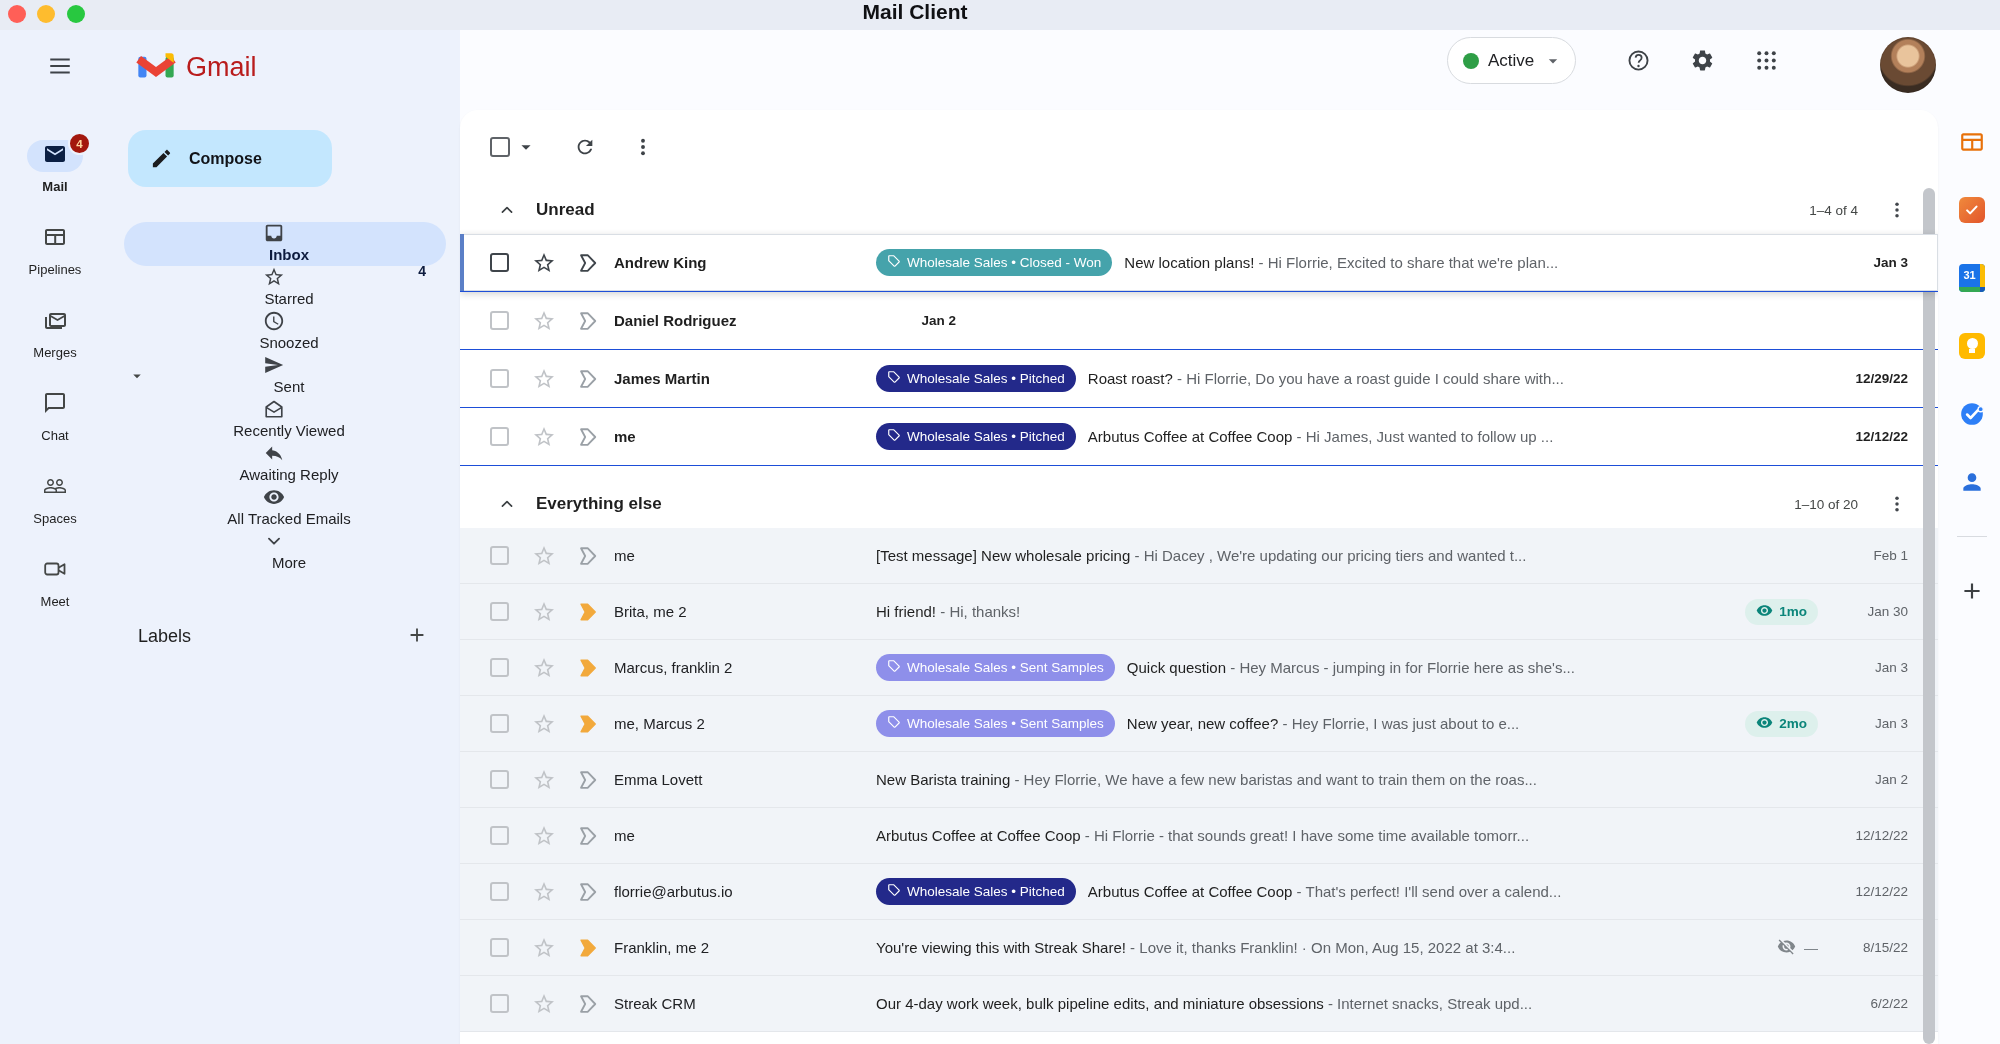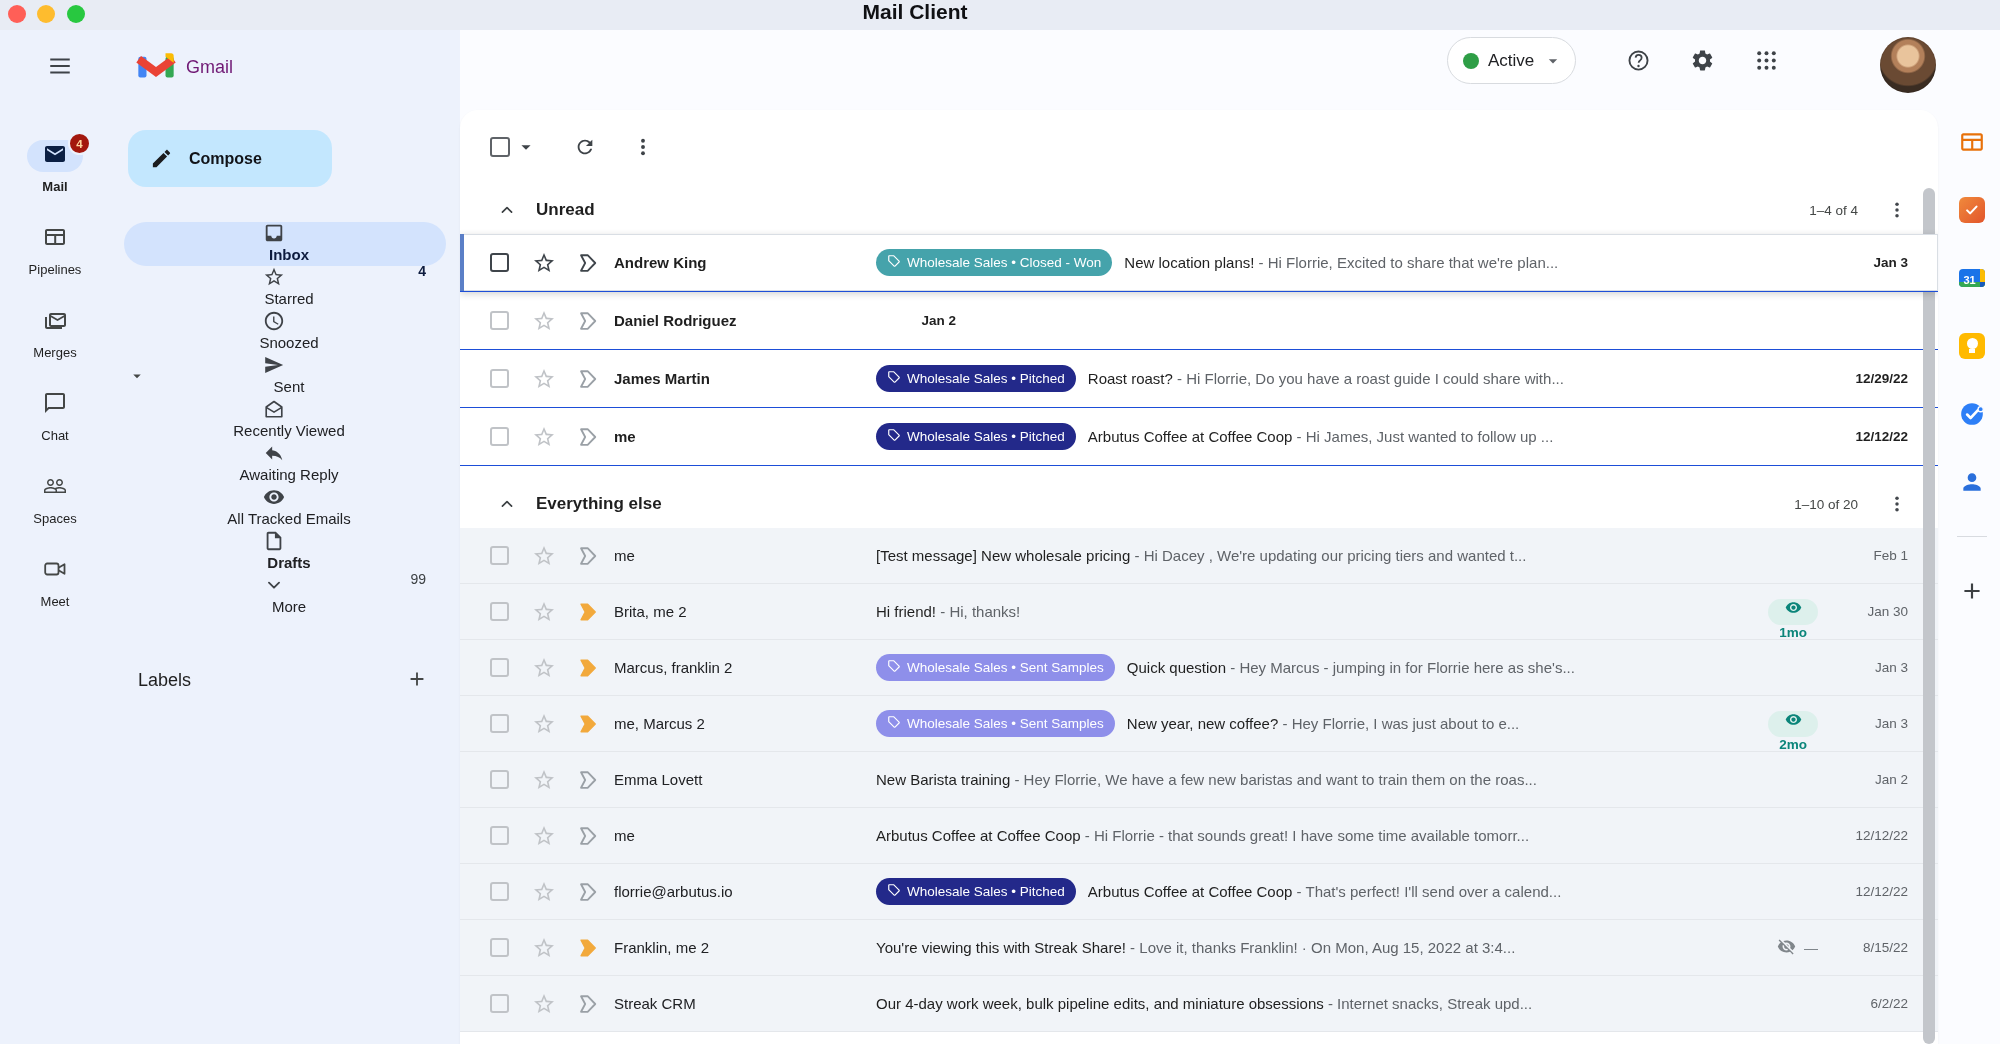--- a/index.html
+++ b/index.html
@@ -19,21 +19,21 @@
   .app { position:absolute; left:0; top:30px; width:2000px; height:1014px; background:#fbfcff; }
   .left-bg { position:absolute; left:0; top:0; width:460px; height:100%; background:#edf2fc; }
 
   
   .icon-btn { display:flex; align-items:center; justify-content:center; background:none; border:none;
     cursor:pointer; color:#3e4348; }
   .hamburger { position:absolute; left:40px; top:16px; width:40px; height:40px; }
   .hamburger svg { width:26px; height:26px; }
   .logo { position:absolute; left:136px; top:16px; height:42px; display:flex; align-items:center; gap:10px; }
   .logo svg { width:40px; height:30px; }
-  .logo-text { font-size:18px; color:#701a75; }
+  .logo-text { font-size:27px; color:#b91c1c; }
   .searchbar { position:absolute; left:464px; top:5px; width:786px; height:59px; border-radius:30px;
     background:#e8eef8; display:flex; align-items:center; padding:0 16px 0 18px; }
   .searchbar svg { width:24px; height:24px; color:#43474c; flex:none; }
   .searchbar input { flex:1; margin-left:16px; border:none; outline:none; background:transparent;
     font-size:19px; color:#202124; font-family:inherit; }
   .searchbar input::placeholder { color:#5f6368; opacity:1; }
   .status-pill { position:absolute; left:1447px; top:7px; height:47px; border:1px solid #d8dbdf;
     border-radius:24px; background:#fff; display:flex; align-items:center; gap:9px; padding:0 12px 0 15px;
     cursor:pointer; }
   .status-dot { width:16px; height:16px; border-radius:50%; background:#2e9e46; }
@@ -129,39 +129,39 @@
     margin-right:12px; border-radius:14px; color:#fff; font-size:13.5px; font-weight:500;
     white-space:nowrap; flex:none; }
   .badge svg { width:14px; height:14px; fill:#fff; }
   .row-text { flex:1; min-width:0; white-space:nowrap; overflow:hidden; text-overflow:ellipsis;
     font-size:15px; }
   .subj { color:#1f1f1f; }
   .mail-row.unread .subj { font-weight:400; }
   .sep,.snip { color:#5f6368; }
   .row-meta { margin-left:16px; display:flex; align-items:center; gap:26px; flex:none; }
   .track-pill { display:inline-flex; align-items:center; gap:6px; height:26px; padding:0 11px;
-    border-radius:14px; background:#ddf0ec; color:#0b857a; font-size:13.5px; font-weight:700;flex-direction:column; }
+    border-radius:14px; background:#ddf0ec; color:#0b857a; font-size:13.5px; font-weight:700; }
   .track-pill svg { width:17px; height:17px; fill:#0b857a; }
   .track-muted { display:inline-flex; align-items:center; gap:8px; color:#80868b; font-size:14px; }
   .track-muted svg { width:19px; height:19px; fill:#80868b; }
   .row-date { min-width:64px; text-align:right; font-size:13.5px; color:#5f6368; }
   .mail-row.unread .row-date { font-weight:700; color:#1f1f1f; }
 
   
   .scrollbar { position:absolute; left:1923px; top:158px; width:12px; bottom:0; border-radius:6px;
     background:#c3c6cb; cursor:pointer; }
   .dock { position:absolute; left:1944px; top:80px; bottom:0; width:56px; display:flex;
     flex-direction:column; align-items:center; padding-top:18px; gap:40px; }
   .dock-btn { width:28px; height:28px; display:flex; align-items:center; justify-content:center;
     background:none; border:none; cursor:pointer; }
   .dock-btn svg { width:26px; height:26px; }
   .sq { width:26px; height:26px; border-radius:6px; display:flex; align-items:center; justify-content:center; }
   .sq-orange { background:linear-gradient(135deg,#f08a3c,#e2552b); }
   .sq-orange svg { width:18px; height:18px; }
-  .cal { position:relative; width:26px; height:18px; border-radius:4px; overflow:hidden; background:#1a73e8; }
+  .cal { position:relative; width:26px; height:28px; border-radius:4px; overflow:hidden; background:#1a73e8; }
   .cal-y { position:absolute; right:0; top:0; width:5px; height:26px; background:#fbbc04; }
   .cal-g { position:absolute; left:0; bottom:0; width:26px; height:5px; background:#34a853; }
   .cal-dg { position:absolute; right:0; bottom:0; width:5px; height:5px; background:#185abc; }
   .cal-num { position:absolute; left:0; top:1px; width:21px; height:20px; display:flex;
     align-items:center; justify-content:center; color:#fff; font-size:11px; font-weight:700; }
   .keep { position:relative; width:26px; height:26px; border-radius:6px; background:#ffba00; }
   .bulb { position:absolute; left:7.5px; top:5px; width:11px; height:11px; border-radius:50%; background:#fff; }
   .bulb-base { position:absolute; left:10px; top:16px; width:6px; height:4px; background:#fff; }
   .dock-divider { width:30px; height:1px; background:#d8dbe0; }
 </style>
@@ -334,27 +334,20 @@
           <span class="s-icon"><svg viewBox="0 0 24 24">
               <path fill="currentColor" d="M10 9V5l-7 7 7 7v-4.1c5 0 8.5 1.6 11 5.1-1-5-4-10-11-11z"></path>
             </svg></span>
           <span class="s-label">Awaiting Reply</span>
         </div>
         <div class="side-item sub">
           <span class="s-icon"><svg viewBox="0 0 24 24">
               <path fill="currentColor" d="M12 4.5C7 4.5 2.73 7.61 1 12c1.73 4.39 6 7.5 11 7.5s9.27-3.11 11-7.5c-1.73-4.39-6-7.5-11-7.5zM12 17c-2.76 0-5-2.24-5-5s2.24-5 5-5 5 2.24 5 5-2.24 5-5 5zm0-8c-1.66 0-3 1.34-3 3s1.34 3 3 3 3-1.34 3-3-1.34-3-3-3z"></path>
             </svg></span>
           <span class="s-label">All Tracked Emails</span>
-        </div>
-        <div class="side-item bold">
-          <span class="s-icon"><svg viewBox="0 0 24 24">
-              <path fill="currentColor" d="M14 2H6c-1.1 0-2 .9-2 2v16c0 1.1.9 2 2 2h12c1.1 0 2-.9 2-2V8l-6-6zm4 18H6V4h7v5h5v11z"></path>
-            </svg></span>
-          <span class="s-label">Drafts</span>
-          <span class="count">99</span>
         </div>
         <div class="side-item">
           <span class="s-icon"><svg viewBox="0 0 24 24">
               <path d="m6.5 9.5 5.5 5.4 5.5-5.4" fill="none" stroke="currentColor" stroke-width="2" stroke-linecap="round" stroke-linejoin="round"></path>
             </svg></span>
           <span class="s-label">More</span>
         </div>
       </div>
     <div class="labels-head">
       <span class="labels-title">Labels</span>

